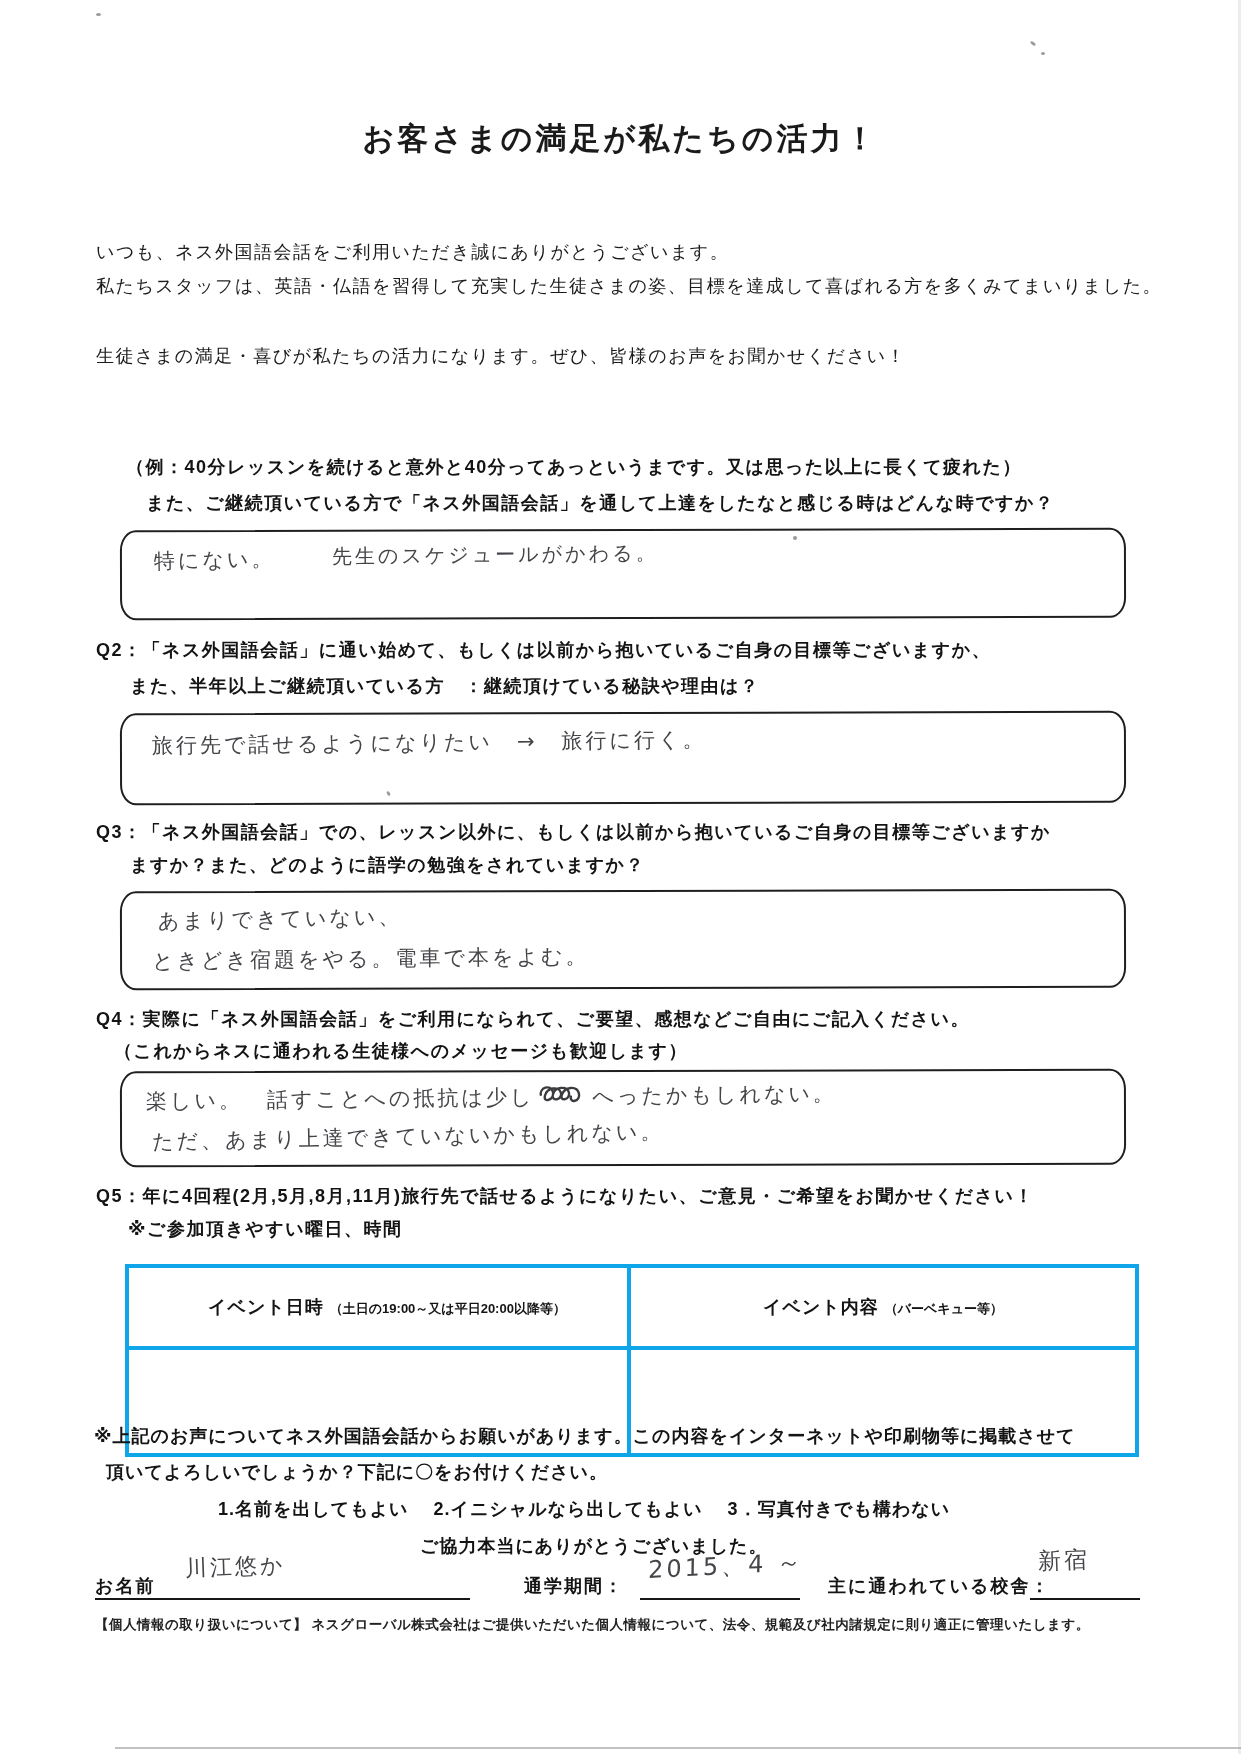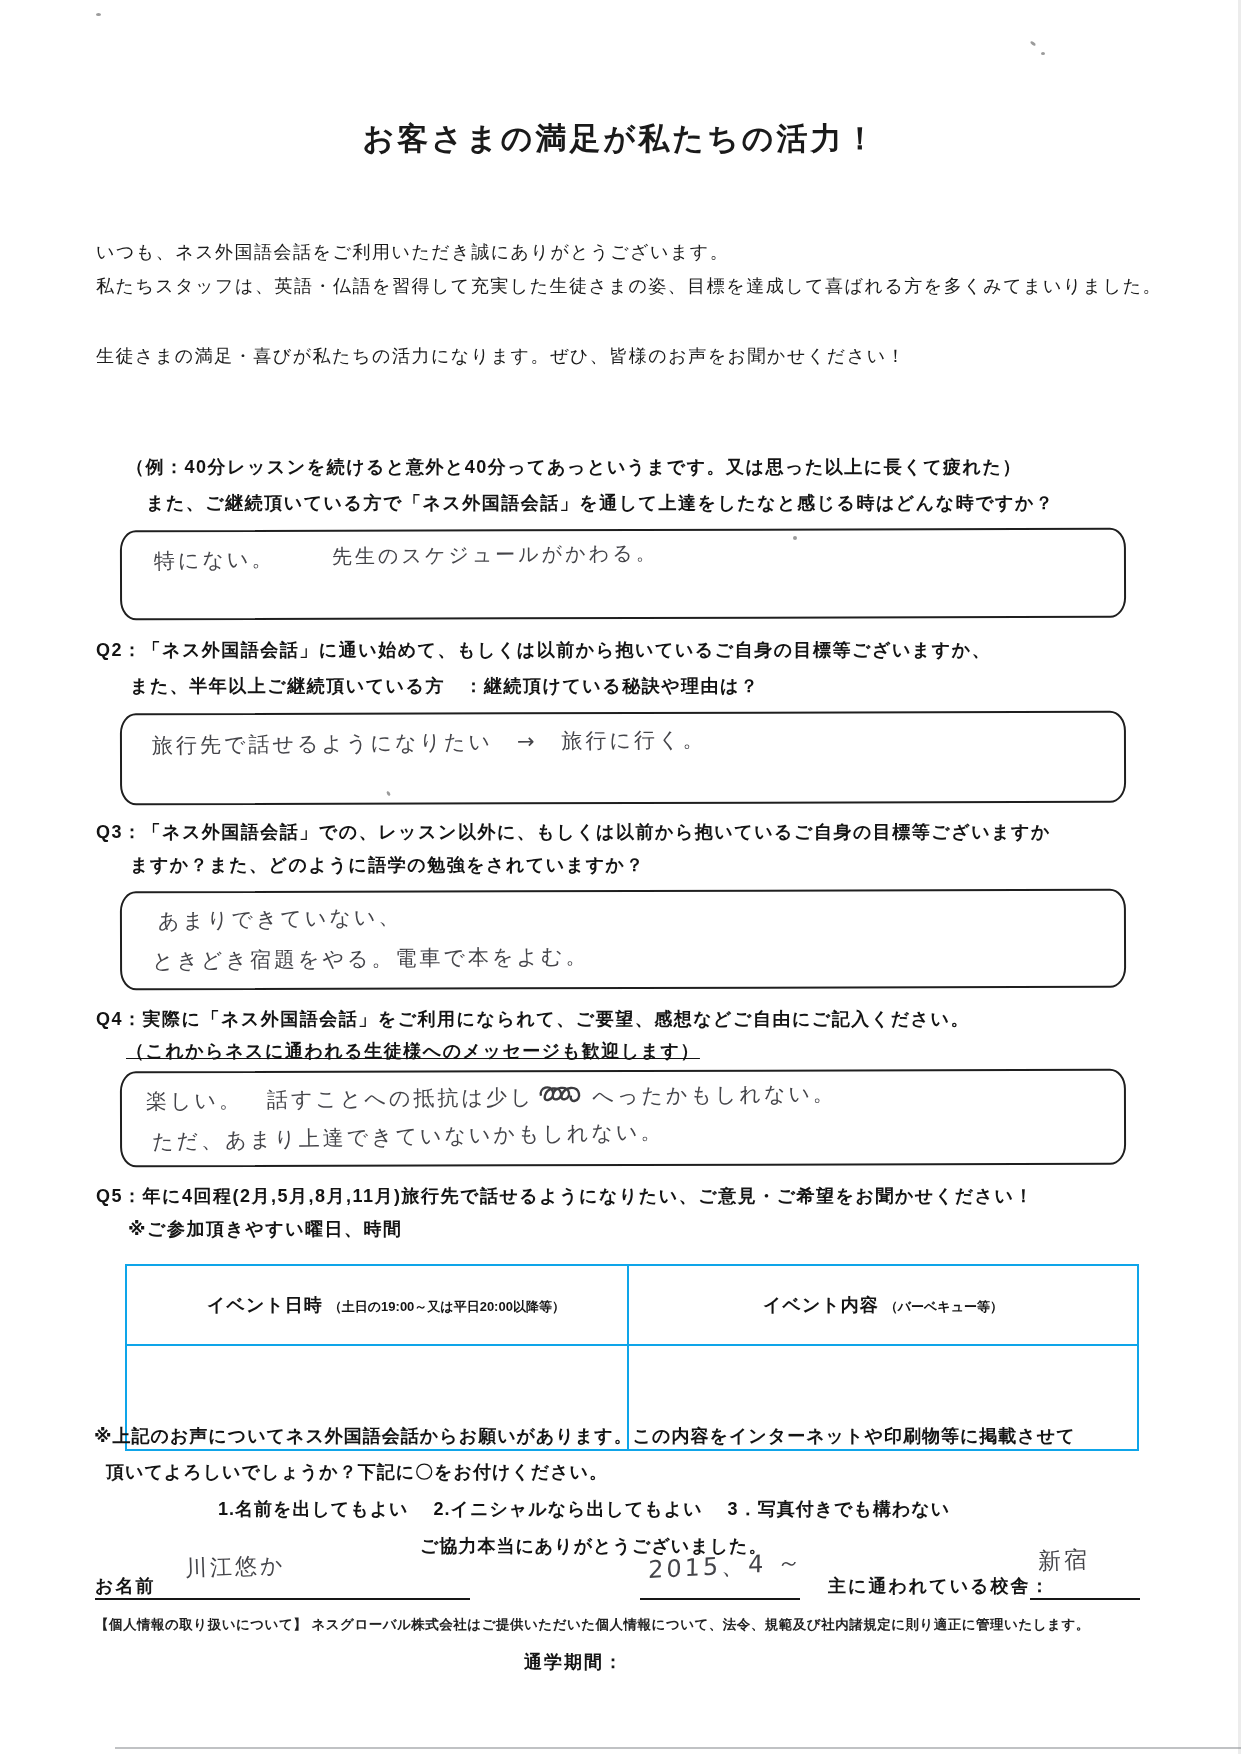--- a/index.html
+++ b/index.html
@@ -34,21 +34,21 @@
   }
   .rot-a{transform:rotate(-1deg);}
   .rot-b{transform:rotate(-0.5deg);}
   .rot-c{transform:rotate(-2deg);}
   .rot-d{transform:rotate(-3deg) skewX(-4deg);}
   
   .etable{
     position:absolute;left:125px;top:1264px;width:1014px;height:121px;
     border:2px solid #1a1a1a;border-collapse:collapse;table-layout:fixed;
   }
-  .etable th,.etable td{border:2px solid #0ea5e9;padding:16px;vertical-align:middle;}
+  .etable th,.etable td{border:4px solid #0ea5e9;padding:16px;vertical-align:middle;}
   .etable th{height:46px;font-weight:bold;font-size:18px;letter-spacing:1px;color:#141414;}
   .etable td{height:71px;}
   .th-note{font-size:13px;font-weight:bold;letter-spacing:0;}
   .scribble{display:inline-block;vertical-align:-4px;margin:0 2px;}
   .sig-label{font-size:18px;font-weight:bold;letter-spacing:2px;color:#141414;}
   .sig-line{position:absolute;border-bottom:2.5px solid #161616;height:0;}
   .footnote{font-size:13.5px;font-weight:bold;letter-spacing:0.5px;color:#222;}
   
   .speck{position:absolute;background:#9b9b9b;border-radius:50%;}
   .edge-line{position:absolute;background:#8d9094;}
@@ -87,21 +87,21 @@
   </div>
 
   <div class="abs q-line" style="left:96px;top:820px;">Q3：「ネス外国語会話」での、レッスン以外に、もしくは以前から抱いているご自身の目標等ございますか</div>
   <div class="abs q-line" style="left:130px;top:853px;">ますか？また、どのように語学の勉強をされていますか？</div>
   <div class="ansbox" style="top:890px;height:95px;">
     <span class="hand rot-a" style="position:absolute;left:36px;top:12px;">あまりできていない、</span>
     <span class="hand rot-b" style="position:absolute;left:30px;top:52px;">ときどき宿題をやる。電車で本をよむ。</span>
   </div>
 
   <div class="abs q-line" style="left:96px;top:1007px;">Q4：実際に「ネス外国語会話」をご利用になられて、ご要望、感想などご自由にご記入ください。</div>
-  <div class="abs q-line" style="left:126px;top:1039px;text-decoration:underline;">（これからネスに通われる生徒様へのメッセージも歓迎します）</div>
+  <div class="abs q-line" style="left:114px;top:1039px;">（これからネスに通われる生徒様へのメッセージも歓迎します）</div>
   <div class="ansbox" style="top:1070px;height:92px;">
     <div class="hand rot-b" style="position:absolute;left:24px;top:10px;">
       <span>楽しい。　話すことへの抵抗は少し</span><span class="scribble"><svg width="54" height="26" viewBox="0 0 54 26">
             <path d="M5 14 C3 6,15 2,17 10 C19 18,7 22,9 14 C11 6,23 4,25 11 C27 18,15 21,17 13 C19 5,31 4,33 11 C35 18,23 21,26 13 C29 5,41 4,43 12 C45 20,33 23,35 14" fill="none" stroke="#2c2c30" stroke-width="2.4"></path>
           </svg></span><span>へったかもしれない。</span>
     </div>
     <div class="hand rot-a" style="position:absolute;left:30px;top:50px;">ただ、あまり上達できていないかもしれない。</div>
   </div>
 
   <div class="abs q-line" style="left:96px;top:1184px;">Q5：年に4回程(2月,5月,8月,11月)旅行先で話せるようになりたい、ご意見・ご希望をお聞かせください！</div>
@@ -132,21 +132,21 @@
 
   <div class="abs q-line" style="left:94px;top:1424px;letter-spacing:1px;">※上記のお声についてネス外国語会話からお願いがあります。この内容をインターネットや印刷物等に掲載させて</div>
   <div class="abs q-line" style="left:106px;top:1460px;letter-spacing:1px;">頂いてよろしいでしょうか？下記に〇をお付けください。</div>
   <div class="abs q-line" style="left:218px;top:1497px;letter-spacing:1px;">1.名前を出してもよい　 2.イニシャルなら出してもよい　 3．写真付きでも構わない</div>
   <div class="abs q-line" style="left:420px;top:1534px;letter-spacing:1px;">ご協力本当にありがとうございました。</div>
 
   <div class="abs sig-label" style="left:95px;top:1574px;">お名前</div>
   <div class="sig-line" style="left:95px;top:1598px;width:375px;"></div>
   <div class="abs hand rot-c" style="left:185px;top:1552px;font-size:22px;">川江悠か</div>
 
-  <div class="abs sig-label" style="left:524px;top:1650px;">通学期間：</div>
+  <div class="abs sig-label" style="left:524px;top:1574px;">通学期間：</div>
   <div class="sig-line" style="left:640px;top:1598px;width:160px;"></div>
   <div class="abs hand rot-d" style="left:648px;top:1550px;font-size:24px;">2015、4 ～</div>
 
   <div class="abs sig-label" style="left:828px;top:1574px;">主に通われている校舎：</div>
   <div class="sig-line" style="left:1030px;top:1598px;width:110px;"></div>
   <div class="abs hand rot-c" style="left:1038px;top:1545px;font-size:23px;">新宿</div>
 
   <div class="abs footnote" style="left:84px;top:1616px;margin-left:11px;">【個人情報の取り扱いについて】 ネスグローバル株式会社はご提供いただいた個人情報について、法令、規範及び社内諸規定に則り適正に管理いたします。</div>
 
 </div>

